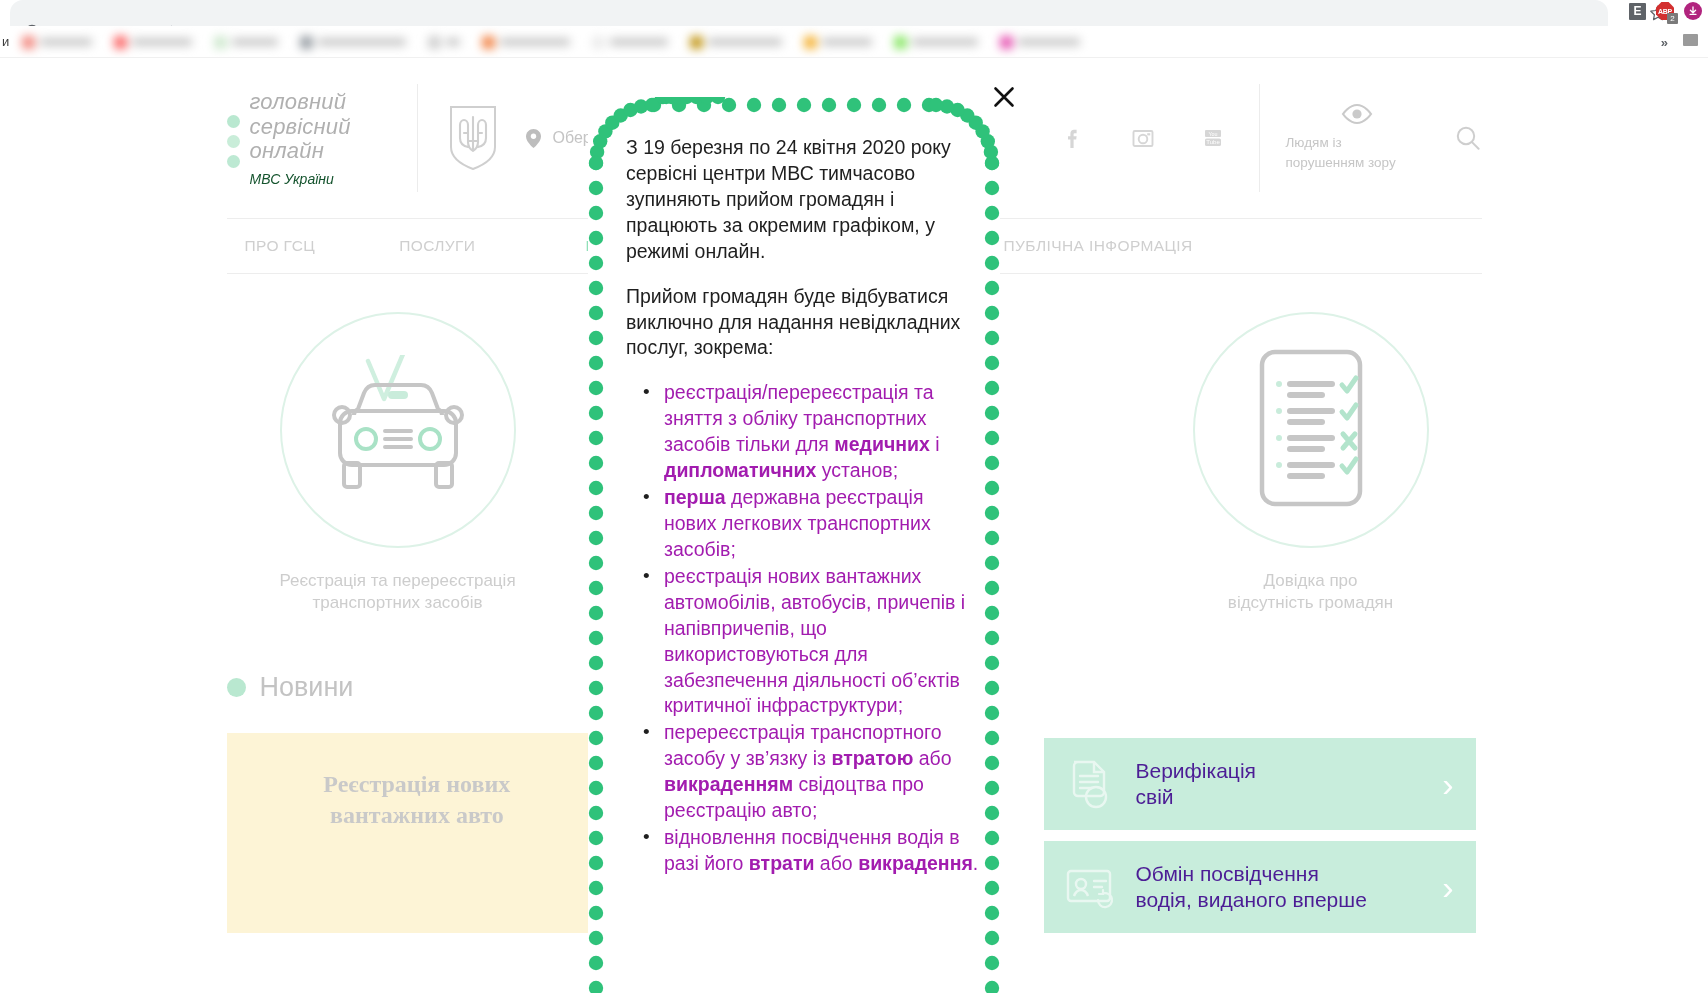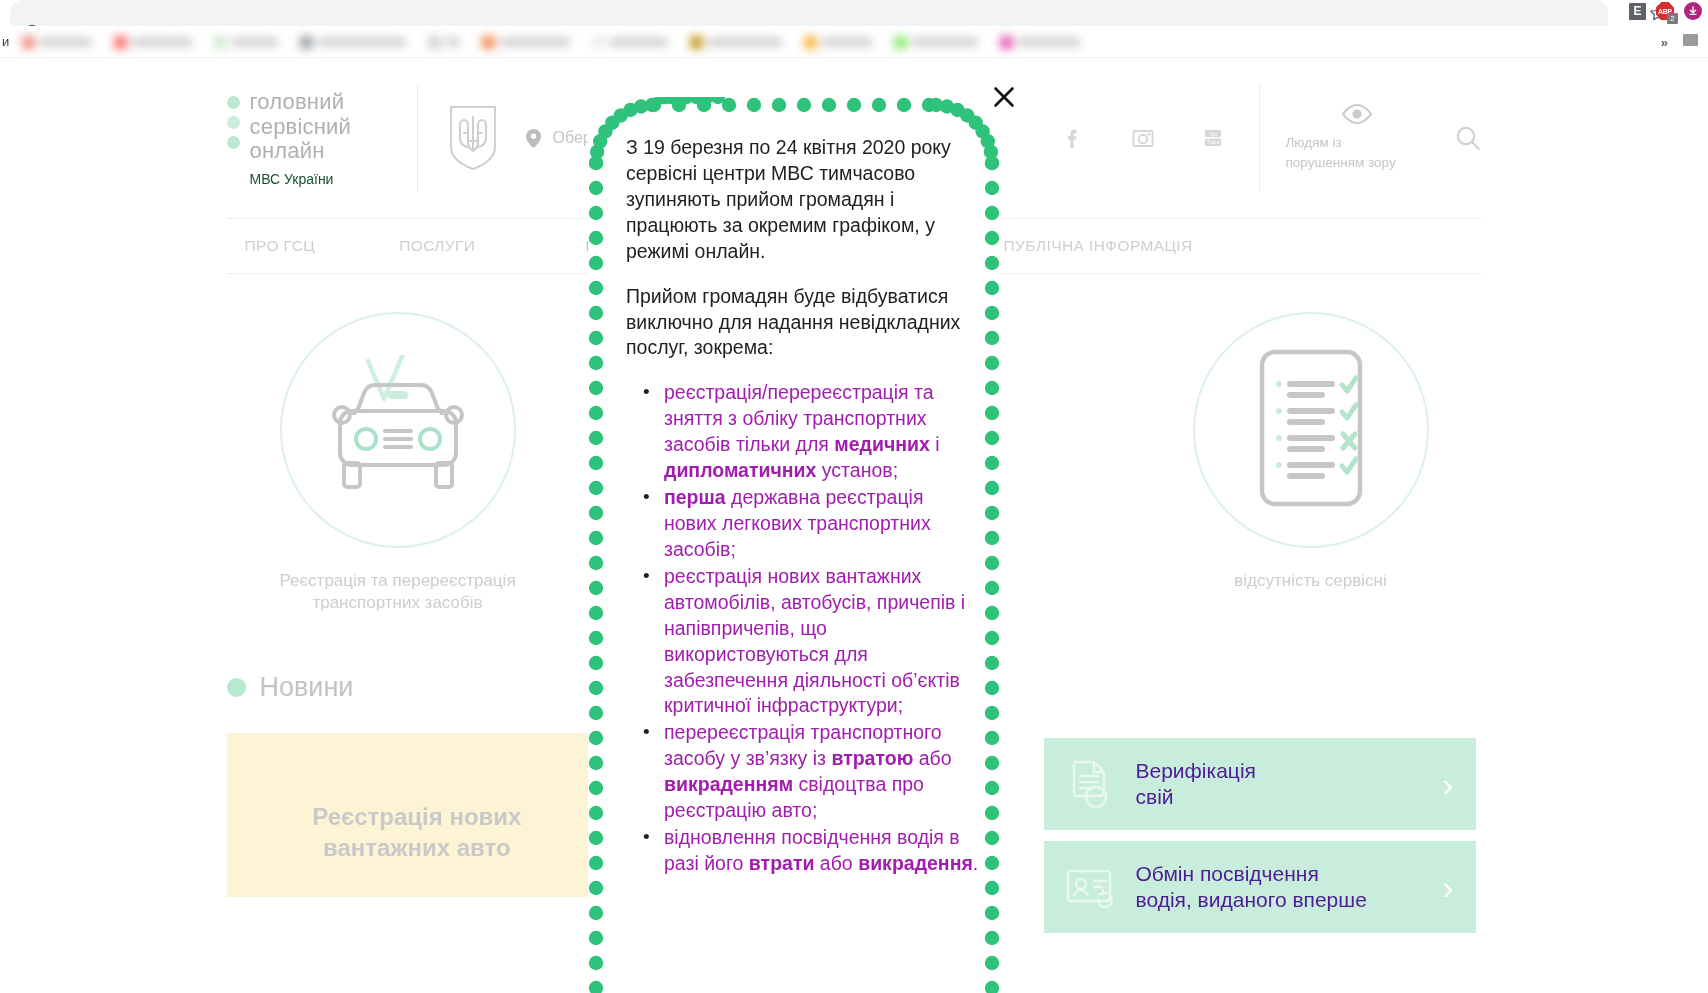--- a/index.html
+++ b/index.html
@@ -139,23 +139,24 @@
     margin: 0 auto;
   }
 
   
   .site-header {
     position: relative;
     height: 160px;
     display: flex; align-items: center;
   }
   .logo-block {
-    display: flex; align-items: flex-start;
+    display: flex; align-items: center;
     width: 190px;
     padding-top: 2px;
+    font-style: italic;
   }
   .logo-dots {
     display: flex; flex-direction: column; gap: 7px;
     margin-right: 10px; padding-top: 6px;
   }
   .logo-dot { width: 13px; height: 13px; border-radius: 50%; background: #b9e8d0; }
   .logo-dot.d2 { background: #c9edd9; }
   .logo-dot.d3 { background: #bde9d3; }
   .logo-text { line-height: 1.12; }
   .logo-main {
@@ -246,23 +247,24 @@
   }
   .news-left { width: 790px; }
   .news-head {
     display: flex; align-items: center; gap: 14px;
     margin-bottom: 30px;
   }
   .news-bullet { width: 19px; height: 19px; border-radius: 50%; background: #b9e8d0; }
   .news-title { font-size: 27px; color: #c3c3c3; }
   .news-cards { display: flex; gap: 30px; }
   .news-card {
-    width: 395px; height: 164px;
-    padding: 68px 40px 0 40px;
+    width: 395px; height: 200px;
+    padding: 36px 40px 0 40px;
     text-align: center;
+    font-family: Liberation Serif, serif;
   }
   .news-card.yellow { background: #fdf4d6; }
   .news-card-title {
     font-size: 24px; color: #c9c9c9; font-weight: bold; line-height: 1.3;
   }
   .news-card2-title {
     font-size: 24px; color: #d0d0d0; font-weight: bold; line-height: 1.3;
     text-align: left;
   }
   .clock-ic { position: absolute; left: 585px; top: 80px; }
@@ -575,21 +577,22 @@
             <rect x="51" y="129" width="38" height="6" rx="3"></rect>
           </g>
           <g fill="none" stroke="#b3e4cc" stroke-width="5" stroke-linecap="round" stroke-linejoin="round">
             <path d="M106 41l5 6 9-13"></path>
             <path d="M106 68l5 6 9-13"></path>
             <path d="M106 122l5 6 9-13"></path>
             <path d="M107 90l12 14M119 90l-12 14"></path>
           </g>
         </svg>
       </div>
-      <div class="svc-label">відсутність сервісні</div>
+      <div class="svc-label">Довідка про</div>
+      <div class="svc-label">відсутність громадян</div>
     </div>
   </div>
 
   <div class="news">
     <div class="news-left">
       <div class="news-head">
         <span class="news-bullet"></span>
         <span class="news-title">Новини</span>
       </div>
       <div class="news-cards">

